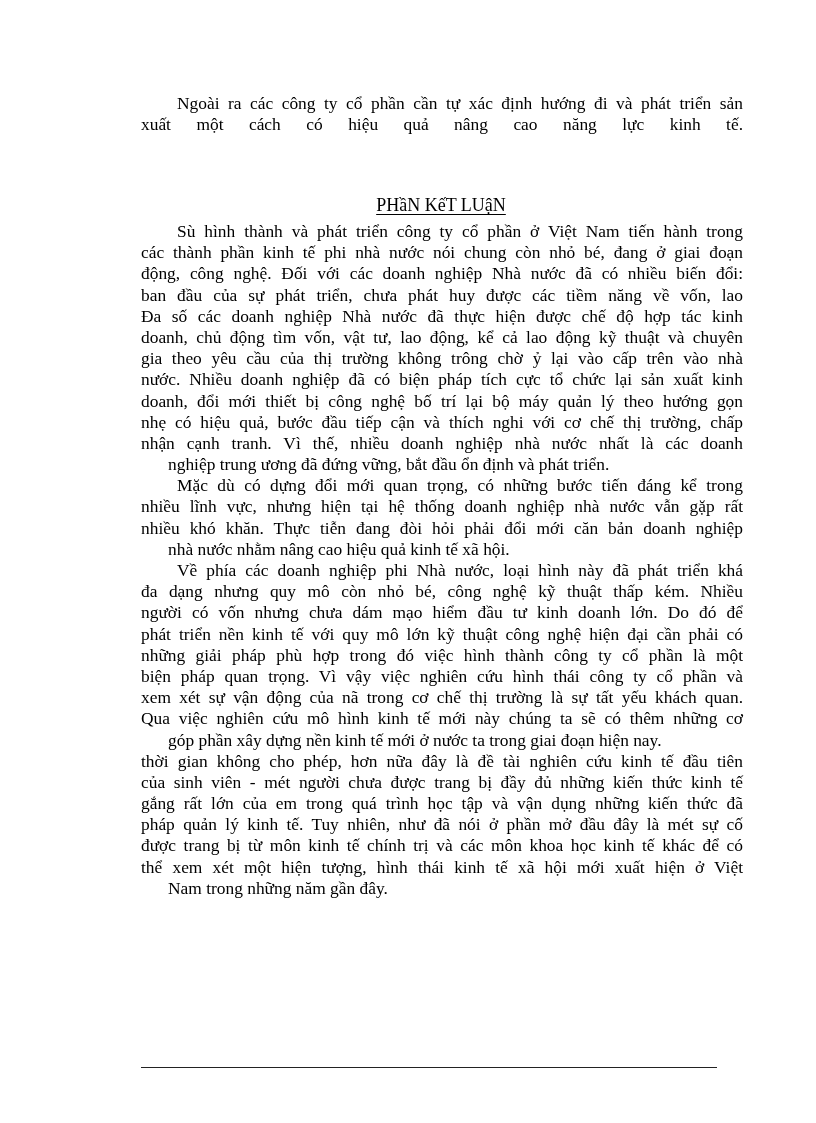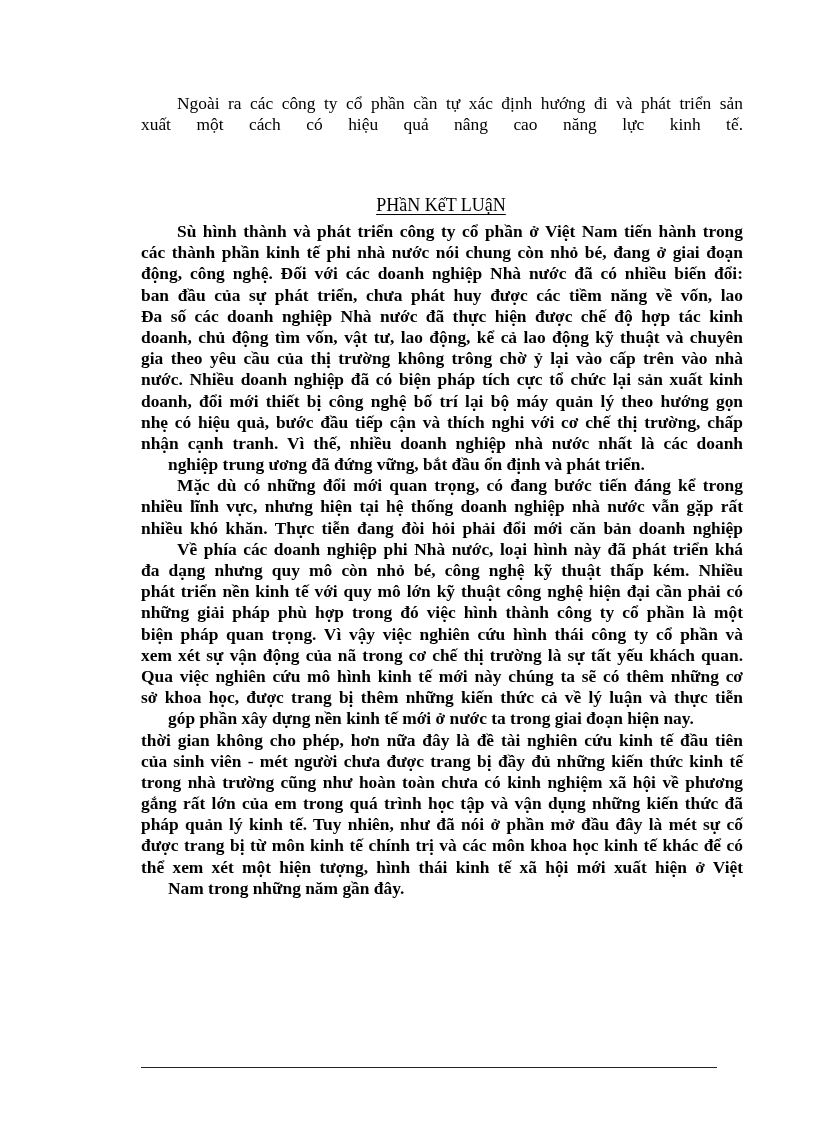--- a/index.html
+++ b/index.html
@@ -20,21 +20,21 @@
       height: 21.2px;
     }
     .line.last { text-align-last: left; margin-left: 27px; }
     .line.indent { padding-left: 36px; }
     .intro { top: 93px; }
     .heading {
       position: absolute; top: 194px; left: 0; width: 874px;
       text-align: center; font-size: 18px; line-height: 22px;
     }
     .heading span { text-decoration: underline; text-underline-offset: 3px; margin-top: 48px; }
-    .body-text { top: 221px; font-weight: bold; }
+    .body-text { top: 221px; }
     .footer-rule {
       position: absolute; left: 137px; top: 1067px; width: 576px;
       border-top: 1.5px solid #222222;
     }
   </style>
 </head>
 <body>
 
 <div class="page">
 
@@ -56,39 +56,39 @@
       <span class="line">Đa số các doanh nghiệp Nhà nước đã thực hiện được chế độ hợp tác kinh</span>
       <span class="line">doanh, chủ động tìm vốn, vật tư, lao động, kể cả lao động kỹ thuật và chuyên</span>
       <span class="line">gia theo yêu cầu của thị trường không trông chờ ỷ lại vào cấp trên vào nhà</span>
       <span class="line">nước. Nhiều doanh nghiệp đã có biện pháp tích cực tổ chức lại sản xuất kinh</span>
       <span class="line">doanh, đổi mới thiết bị công nghệ bố trí lại bộ máy quản lý theo hướng gọn</span>
       <span class="line">nhẹ có hiệu quả, bước đầu tiếp cận và thích nghi với cơ chế thị trường, chấp</span>
       <span class="line">nhận cạnh tranh. Vì thế, nhiều doanh nghiệp nhà nước nhất là các doanh</span>
       <span class="line last">nghiệp trung ương đã đứng vững, bắt đầu ổn định và phát triển.</span>
     </div>
     <div>
-      <span class="line indent">Mặc dù có những đổi mới quan trọng, có đang bước tiến đáng kể trong</span>
+      <span class="line indent">Mặc dù có dựng đổi mới quan trọng, có những bước tiến đáng kể trong</span>
       <span class="line">nhiều lĩnh vực, nhưng hiện tại hệ thống doanh nghiệp nhà nước vẫn gặp rất</span>
       <span class="line">nhiều khó khăn. Thực tiễn đang đòi hỏi phải đổi mới căn bản doanh nghiệp</span>
+      <span class="line last">nhà nước nhằm nâng cao hiệu quả kinh tế xã hội.</span>
     </div>
     <div>
       <span class="line indent">Về phía các doanh nghiệp phi Nhà nước, loại hình này đã phát triển khá</span>
       <span class="line">đa dạng nhưng quy mô còn nhỏ bé, công nghệ kỹ thuật thấp kém. Nhiều</span>
+      <span class="line">người có vốn nhưng chưa dám mạo hiểm đầu tư kinh doanh lớn. Do đó để</span>
       <span class="line">phát triển nền kinh tế với quy mô lớn kỹ thuật công nghệ hiện đại cần phải có</span>
       <span class="line">những giải pháp phù hợp trong đó việc hình thành công ty cổ phần là một</span>
       <span class="line">biện pháp quan trọng. Vì vậy việc nghiên cứu hình thái công ty cổ phần và</span>
       <span class="line">xem xét sự vận động của nã trong cơ chế thị trường là sự tất yếu khách quan.</span>
       <span class="line">Qua việc nghiên cứu mô hình kinh tế mới này chúng ta sẽ có thêm những cơ</span>
-      <span class="line">sở khoa học, được trang bị thêm những kiến thức cả về lý luận và thực tiễn</span>
       <span class="line last">góp phần xây dựng nền kinh tế mới ở nước ta trong giai đoạn hiện nay.</span>
     </div>
     <div>
       <span class="line">thời gian không cho phép, hơn nữa đây là đề tài nghiên cứu kinh tế đầu tiên</span>
       <span class="line">của sinh viên - mét người chưa được trang bị đầy đủ những kiến thức kinh tế</span>
-      <span class="line">trong nhà trường cũng như hoàn toàn chưa có kinh nghiệm xã hội về phương</span>
       <span class="line">gắng rất lớn của em trong quá trình học tập và vận dụng những kiến thức đã</span>
       <span class="line">pháp quản lý kinh tế. Tuy nhiên, như đã nói ở phần mở đầu đây là mét sự cố</span>
       <span class="line">được trang bị từ môn kinh tế chính trị và các môn khoa học kinh tế khác để có</span>
       <span class="line">thể xem xét một hiện tượng, hình thái kinh tế xã hội mới xuất hiện ở Việt</span>
       <span class="line last">Nam trong những năm gần đây.</span>
     </div>
   </div>
 
   <div class="footer-rule"></div>
 </div>

